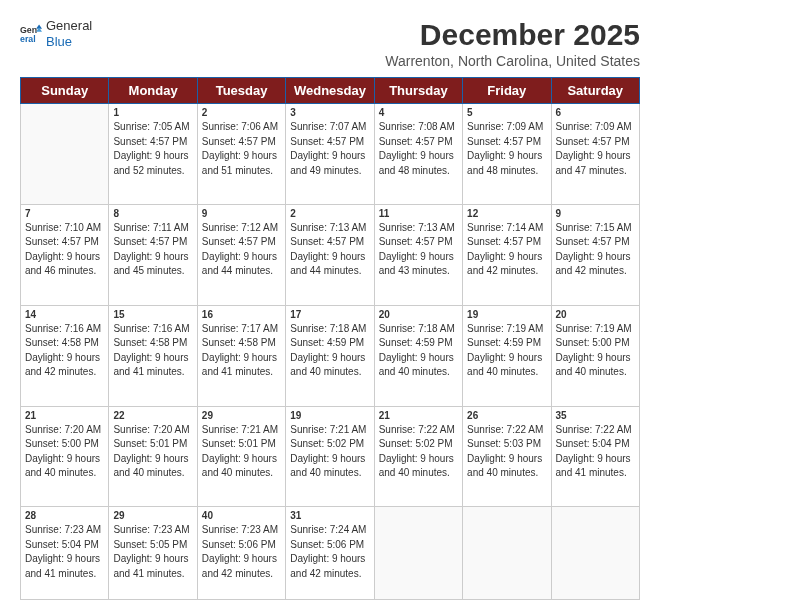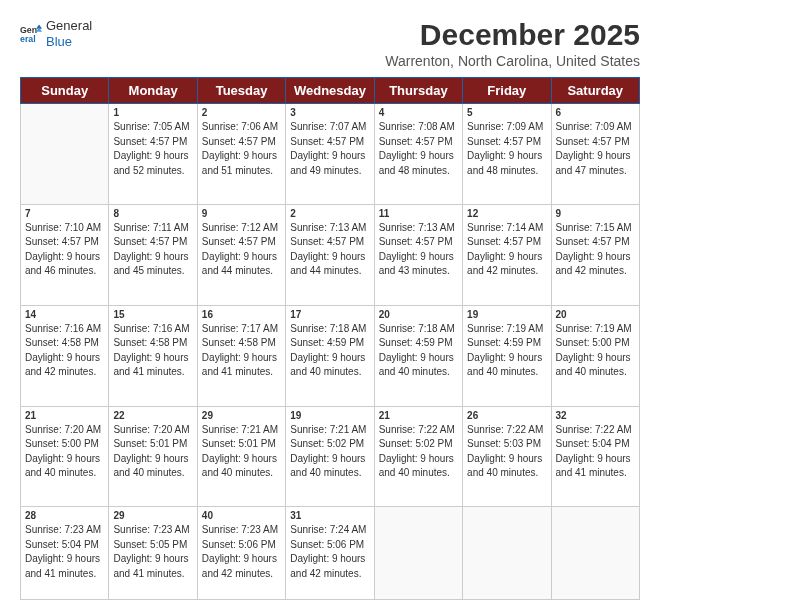--- a/index.html
+++ b/index.html
@@ -236,21 +236,21 @@
           </td>
           <td>
             <span class="day-number">21</span>
             <div class="day-info">Sunrise: 7:22 AM<br>Sunset: 5:02 PM<br>Daylight: 9 hours<br>and 40 minutes.</div>
           </td>
           <td>
             <span class="day-number">26</span>
             <div class="day-info">Sunrise: 7:22 AM<br>Sunset: 5:03 PM<br>Daylight: 9 hours<br>and 40 minutes.</div>
           </td>
           <td>
-            <span class="day-number">32</span>
+            <span class="day-number">35</span>
             <div class="day-info">Sunrise: 7:22 AM<br>Sunset: 5:04 PM<br>Daylight: 9 hours<br>and 41 minutes.</div>
           </td>
         </tr>
         <tr>
           <td>
             <span class="day-number">28</span>
             <div class="day-info">Sunrise: 7:23 AM<br>Sunset: 5:04 PM<br>Daylight: 9 hours<br>and 41 minutes.</div>
           </td>
           <td>
             <span class="day-number">29</span>

